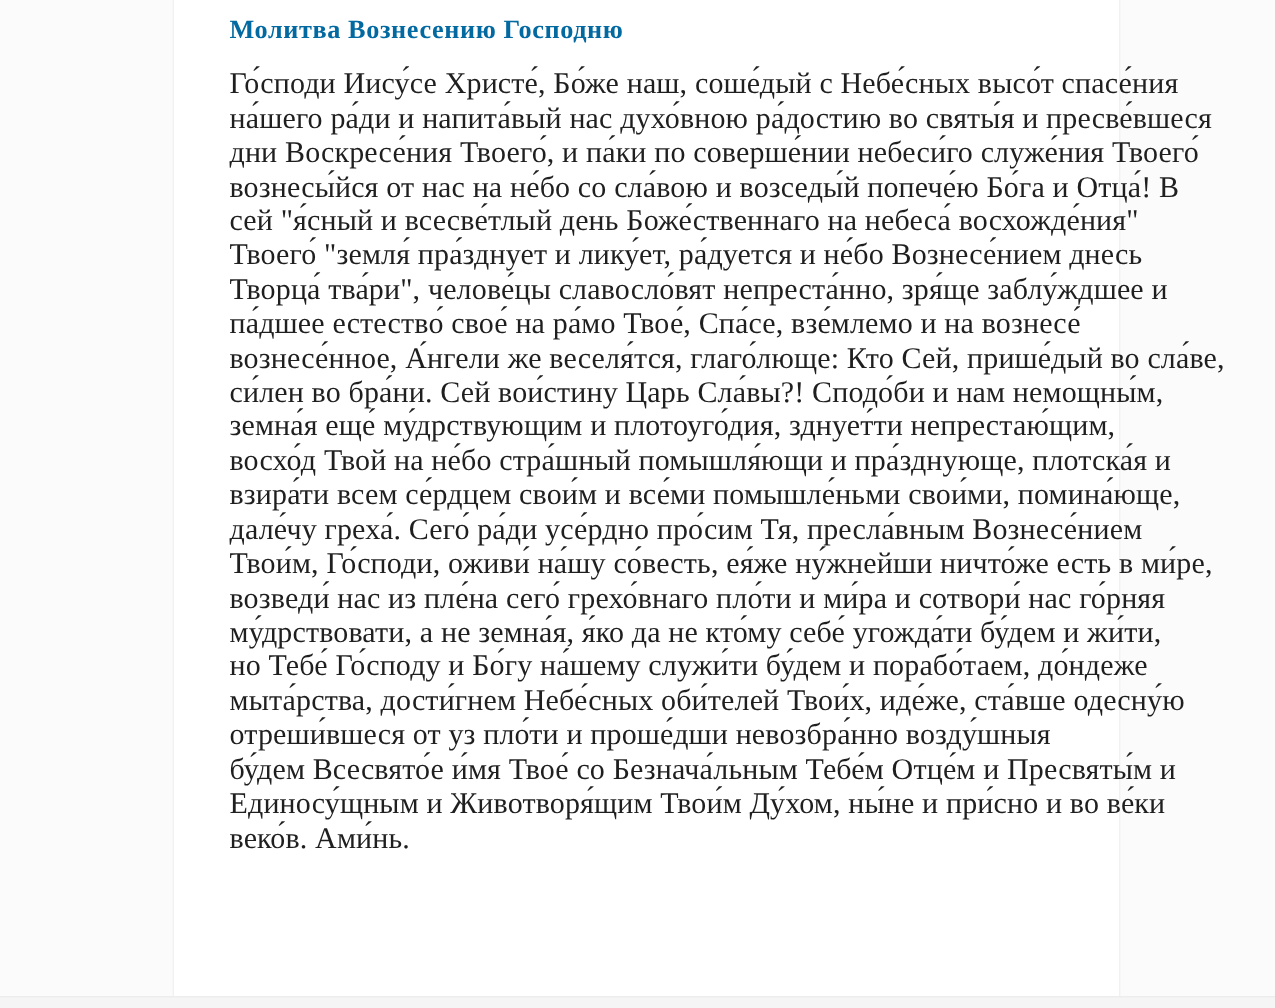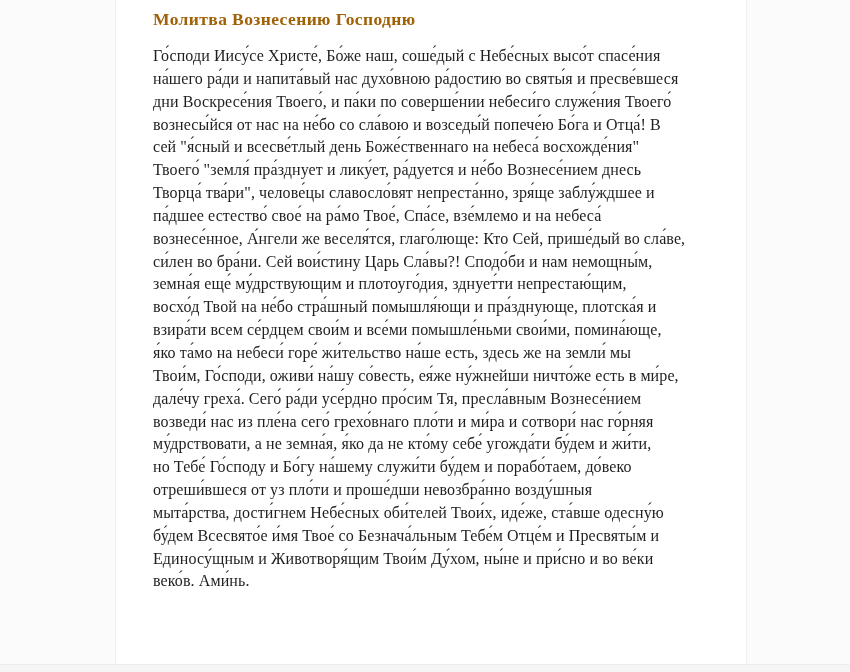--- a/index.html
+++ b/index.html
@@ -23,30 +23,30 @@
     border-right: 1px solid #f1f1f1;
   }
   .page-inner {
     position: absolute;
     left: 37px; top: 9px;
     width: 592px;
   }
   .prayer-title {
     font-size: 17.5px;
     font-weight: bold;
-    color: #a16207;
+    color: #0369a1;
     letter-spacing: 0.4px;
     margin-bottom: 15px;
     white-space: nowrap;
   }
   .prayer-body {
     color: #1f1f1f;
   }
   .prayer-line {
-    font-size: 16px;
+    font-size: 20px;
     line-height: 22.85px;
     height: 22.85px;
     white-space: nowrap;
     letter-spacing: 0.1px;
   }
   .bottom-strip {
     position: absolute;
     left: 0; top: 664px;
     width: 850px; height: 8px;
     background: #f5f5f5;
@@ -61,34 +61,33 @@
     <div class="page-inner">
       <div class="prayer-title">Молитва Вознесению Господню</div>
       <div class="prayer-body">
         <div class="prayer-line">Го́споди Иису́се Христе́, Бо́же наш, соше́дый с Небе́сных высо́т спасе́ния</div>
         <div class="prayer-line">на́шего ра́ди и напита́вый нас духо́вною ра́достию во святы́я и пресве́вшеся</div>
         <div class="prayer-line">дни Воскресе́ния Твоего́, и па́ки по соверше́нии небеси́го служе́ния Твоего́</div>
         <div class="prayer-line">вознесы́йся от нас на не́бо со сла́вою и возседы́й попече́ю Бо́га и Отца́! В</div>
         <div class="prayer-line">сей "я́сный и всесве́тлый день Боже́ственнаго на небеса́ восхожде́ния"</div>
         <div class="prayer-line">Твоего́ "земля́ пра́зднует и лику́ет, ра́дуется и не́бо Вознесе́нием днесь</div>
         <div class="prayer-line">Творца́ тва́ри", челове́цы славосло́вят непреста́нно, зря́ще заблу́ждшее и</div>
-        <div class="prayer-line">па́дшее естество́ свое́ на ра́мо Твое́, Спа́се, взе́млемо и на небеса́</div>
+        <div class="prayer-line">па́дшее естество́ свое́ на ра́мо Твое́, Спа́се, взе́млемо и на вознесе́</div>
         <div class="prayer-line">вознесе́нное, А́нгели же веселя́тся, глаго́люще: Кто Сей, прише́дый во сла́ве,</div>
         <div class="prayer-line">си́лен во бра́ни. Сей вои́стину Царь Сла́вы?! Сподо́би и нам немощны́м,</div>
         <div class="prayer-line">земна́я еще́ му́дрствующим и плотоуго́дия, зднует́ти непрестаю́щим,</div>
         <div class="prayer-line">восхо́д Твой на не́бо стра́шный помышля́ющи и пра́зднующе, плотска́я и</div>
         <div class="prayer-line">взира́ти всем се́рдцем свои́м и все́ми помышле́ньми свои́ми, помина́юще,</div>
-        <div class="prayer-line">я́ко та́мо на небеси́ горе́ жи́тельство на́ше есть, здесь же на земли́ мы</div>
+        <div class="prayer-line">дале́чу греха́. Сего́ ра́ди усе́рдно про́сим Тя, пресла́вным Вознесе́нием</div>
         <div class="prayer-line">Твои́м, Го́споди, оживи́ на́шу со́весть, ея́же ну́жнейши ничто́же есть в ми́ре,</div>
-        <div class="prayer-line">дале́чу греха́. Сего́ ра́ди усе́рдно про́сим Тя, пресла́вным Вознесе́нием</div>
         <div class="prayer-line">возведи́ нас из пле́на сего́ грехо́внаго пло́ти и ми́ра и сотвори́ нас го́рняя</div>
         <div class="prayer-line">му́дрствовати, а не земна́я, я́ко да не кто́му себе́ угожда́ти бу́дем и жи́ти,</div>
-        <div class="prayer-line">но Тебе́ Го́споду и Бо́гу на́шему служи́ти бу́дем и порабо́таем, до́веко</div>
+        <div class="prayer-line">но Тебе́ Го́споду и Бо́гу на́шему служи́ти бу́дем и порабо́таем, до́ндеже</div>
+        <div class="prayer-line">мыта́рства, дости́гнем Небе́сных оби́телей Твои́х, иде́же, ста́вше одесну́ю</div>
         <div class="prayer-line">отреши́вшеся от уз пло́ти и проше́дши невозбра́нно возду́шныя</div>
-        <div class="prayer-line">мыта́рства, дости́гнем Небе́сных оби́телей Твои́х, иде́же, ста́вше одесну́ю</div>
         <div class="prayer-line">бу́дем Всесвято́е и́мя Твое́ со Безнача́льным Тебе́м Отце́м и Пресвяты́м и</div>
         <div class="prayer-line">Единосу́щным и Животворя́щим Твои́м Ду́хом, ны́не и при́сно и во ве́ки</div>
         <div class="prayer-line">веко́в. Ами́нь.</div>
       </div>
     </div>
   </div>
   <div class="bottom-strip"></div>
 </div>
 
 </body></html>

